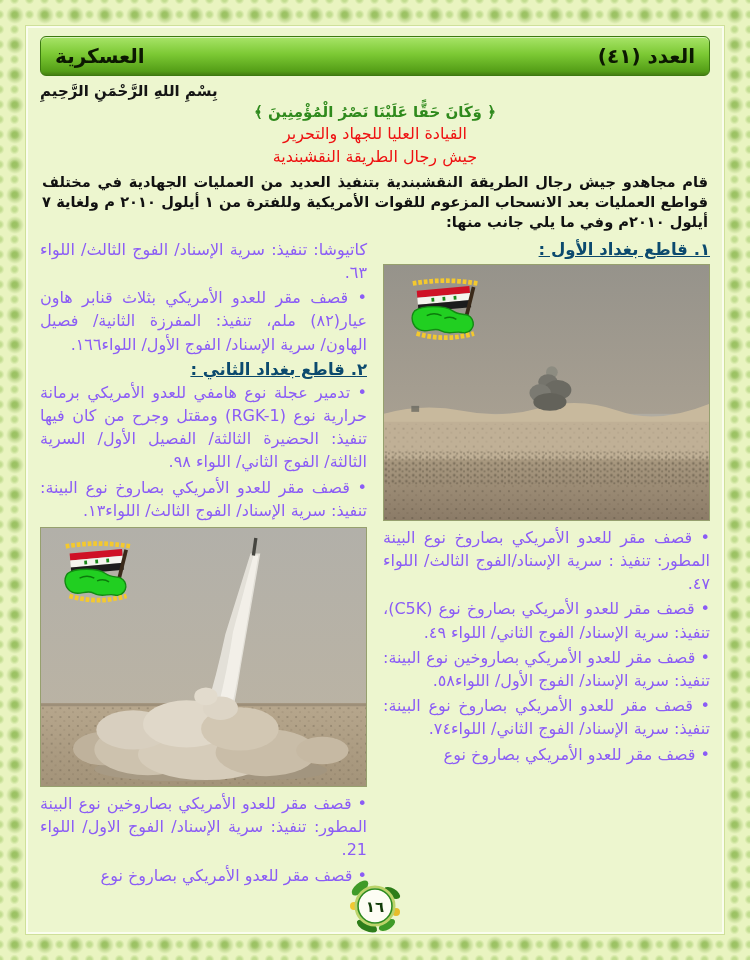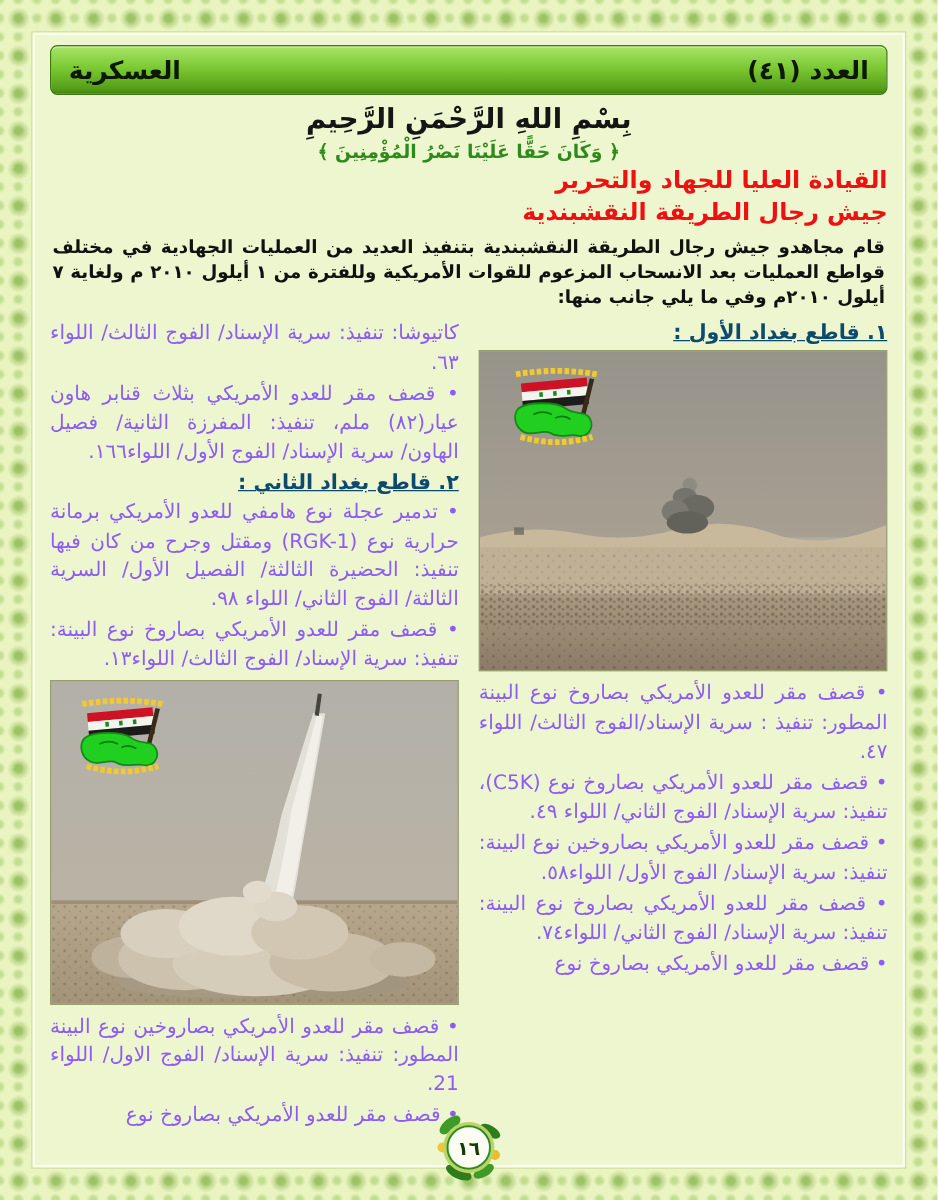--- a/index.html
+++ b/index.html
@@ -32,29 +32,29 @@
     display:flex;align-items:center;justify-content:space-between;
     padding:0 14px;color:#0c1802;
     box-shadow:inset 0 1px 0 rgba(255,255,255,.55);
   }
   .header-bar .side{font-size:20px;font-weight:bold;white-space:nowrap;}
   .header-bar .title{
     font-size:27px;font-weight:bold;letter-spacing:1px;
     text-shadow:0 1px 0 rgba(255,255,255,.35);
   }
   .basmala{
-    text-align:center;font-size:22px;font-weight:bold;color:#151515;
+    text-align:left;font-size:15px;font-weight:bold;color:#151515;
     margin-top:6px;line-height:1.3;
   }
   .verse{
     text-align:center;font-size:15px;font-weight:bold;color:#2f8a1d;
     margin-top:1px;
   }
   .red-h{
-    font-size:19px;font-weight:bold;color:#ee1111;
+    text-align:center;font-size:16px;font-weight:normal;color:#ee1111;
     line-height:1.25;margin-top:3px;
   }
   .intro{
     margin:5px 2px 4px 2px;font-size:14.6px;font-weight:bold;color:#111;
     line-height:1.38;text-align:justify;
   }
   .columns{
     display:flex;gap:16px;height:692px;overflow:hidden;margin-top:2px;
   }
   .col{flex:1 1 0;min-width:0;}
@@ -65,21 +65,21 @@
   .section{
     margin:4px 0 2px 0;font-size:16.5px;font-weight:bold;color:#0c4a6e;
     text-decoration:underline;
   }
   .photo{
     margin:5px 0;border:1px solid #96a06e;line-height:0;
     background:#b0aca2;
   }
   .photo svg{display:block;width:100%;}
   .page-badge{
-    position:absolute;bottom:12px;left:50%;transform:translateX(-50%);
+    position:absolute;bottom:24px;left:50%;transform:translateX(-50%);
     width:56px;height:60px;z-index:9;line-height:0;
   }
 </style>
 </head>
 <body>
 
 <div class="page">
   <div class="inner">
 
     <div class="header-bar">

